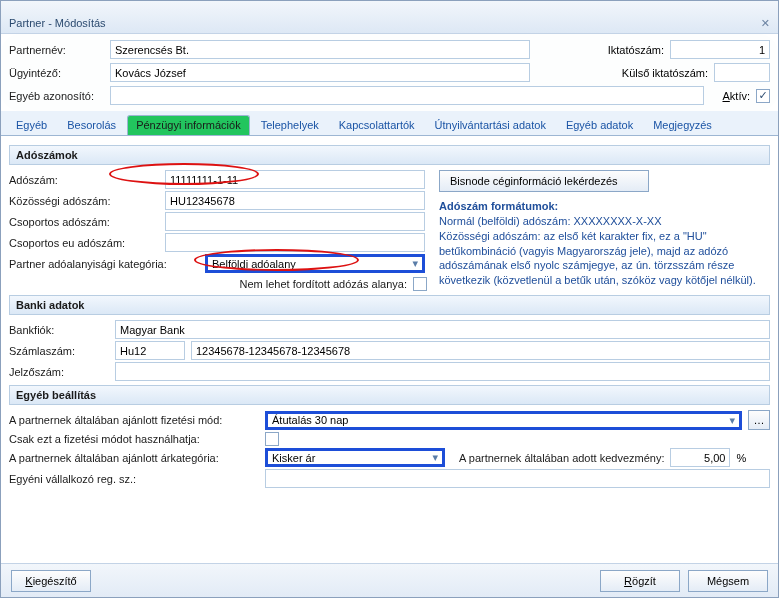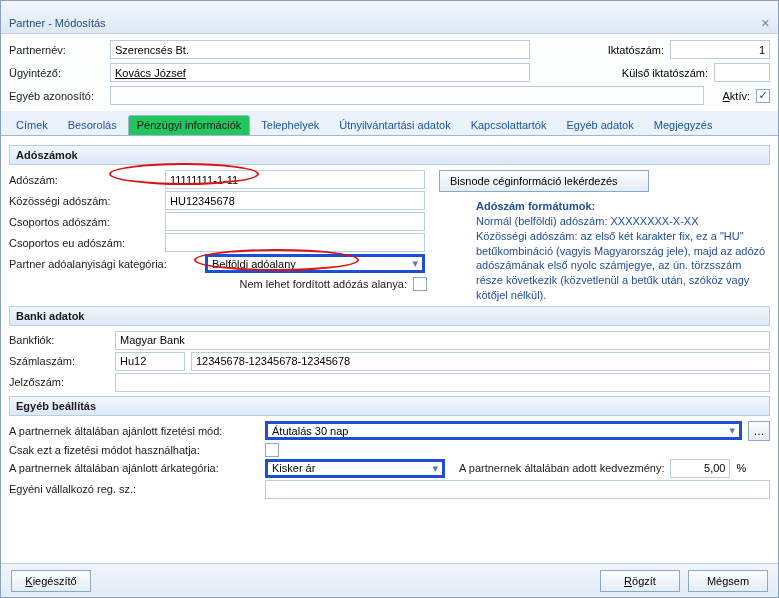--- a/index.html
+++ b/index.html
@@ -15,21 +15,21 @@
   .tabs { display:flex; border-bottom:1px solid #9db6d3; background:#eaf2fb; padding:4px 6px 0 6px; gap:2px; }
   .tab { padding:3px 8px 4px 8px; color:#1a54a5; cursor:pointer; border:1px solid transparent; border-bottom:none; }
   .tab.active { background:#22c55e; border-color:#9db6d3; border-top-left-radius:3px; border-top-right-radius:3px; color:#1a1a1a; }
   .content { padding:6px 8px; height:430px; overflow:auto; background:#fff; }
   .section-h { background:linear-gradient(#f2f7fd,#dbe8f6); border:1px solid #b8cde2; padding:3px 6px; font-weight:bold; color:#1a1a1a; margin:3px 0 4px 0; }
   .row { display:flex; align-items:center; padding:1px 0; gap:6px; }
   .lbl { color:#1a1a1a; }
   .select { border:3px solid #1d4ed8; height:19px; padding:1px 4px; background:#fff; display:flex; align-items:center; position:relative; }
   .select .caret { margin-left:auto; color:#5a7da8; }
   .btn { border:1px solid #8ba7c7; background:linear-gradient(#fdfdfd,#e4ecf6); height:22px; padding:0 10px; cursor:pointer; display:inline-flex; align-items:center; }
-  .info { color:#204f9b; line-height:1.35;margin-left:37px; }
+  .info { color:#204f9b; line-height:1.35; }
   .info .h { font-weight:bold; }
   .cols { display:flex; gap:10px; }
   .col-left { flex:0 0 420px; }
   .col-right { flex:1; }
   .chk { width:14px; height:14px; border:1px solid #8ba7c7; background:#fff; display:inline-block; }
   .chk.checked::after { content:"✓"; font-size:11px; line-height:11px; color:#2b4a6f; display:block; text-align:center; }
   .footer { position:absolute; bottom:0; left:0; right:0; height:34px; border-top:1px solid #c3d3e6; background:linear-gradient(#f2f6fb,#e2ebf6); display:flex; align-items:center; padding:0 10px; gap:8px; }
   .footer .spacer { flex:1; }
   .btn.main { min-width:80px; justify-content:center; }
   .right-align { text-align:right; }
@@ -49,39 +49,39 @@
 
   <div class="form-area">
     <div class="frow">
       <span class="flabel">Partnernév:</span>
       <input class="input" style="width: 420px;" value="Szerencsés Bt.">
       <span style="margin-left:auto">Iktatószám:</span>
       <input class="input right-align" style="width: 100px;" value="1">
     </div>
     <div class="frow">
       <span class="flabel">Ügyintéző:</span>
-      <input class="input" style="width: 420px; text-decoration: underline;" value="Kovács József">
+      <input class="input" style="width: 420px;" value="Kovács József">
       <span style="margin-left:auto">Külső iktatószám:</span>
       <input class="input" style="width: 56px;" value="">
     </div>
     <div class="frow">
       <span class="flabel">Egyéb azonosító:</span>
       <input class="input" style="flex: 1 1 0%;" value="">
       <span style="width:40px;text-align:right"><span class="underline">A</span>ktív:</span>
       <span class="chk checked"></span>
     </div>
   </div>
 
   <div class="tabs">
-    <div class="tab">Címek</div>
+    <div class="tab">Egyéb</div>
     <div class="tab">Besorolás</div>
     <div class="tab active">Pénzügyi információk</div>
     <div class="tab">Telephelyek</div>
+    <div class="tab">Kapcsolattartók</div>
     <div class="tab">Útnyilvántartási adatok</div>
-    <div class="tab">Kapcsolattartók</div>
     <div class="tab">Egyéb adatok</div>
     <div class="tab">Megjegyzés</div>
   </div>
 
   <div class="content">
 
     <div class="section-h">Adószámok</div>
 
     <div class="cols">
       <div class="col-left rel">

